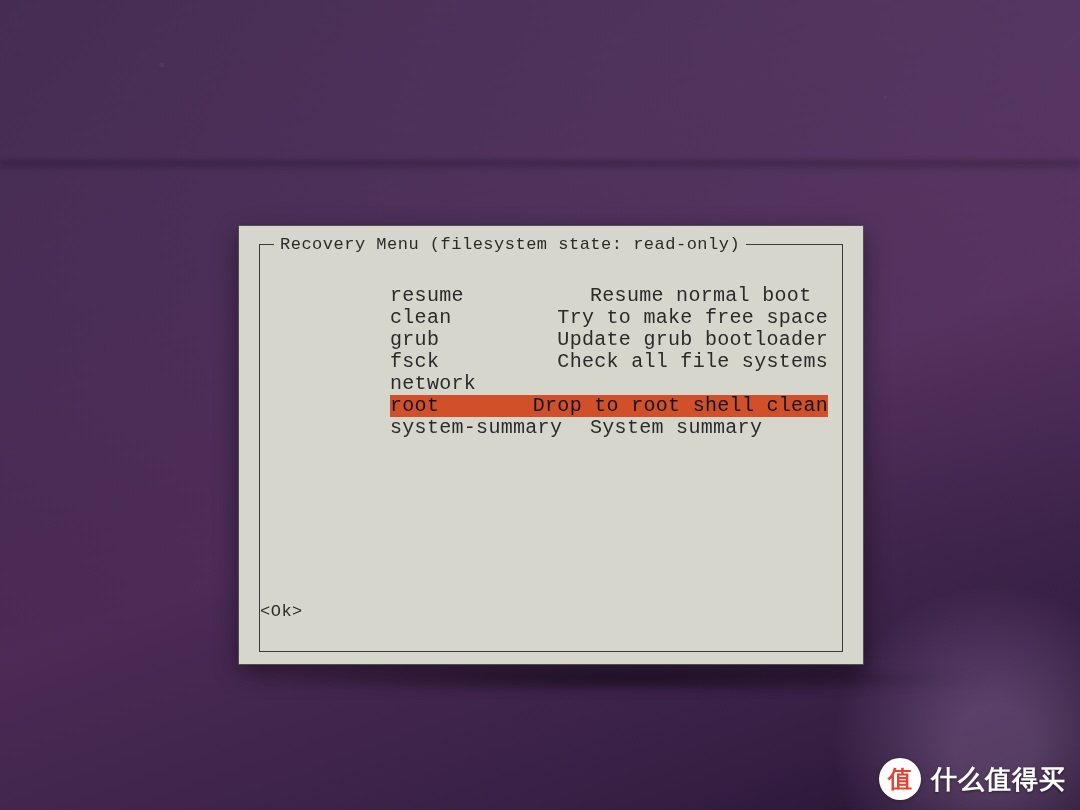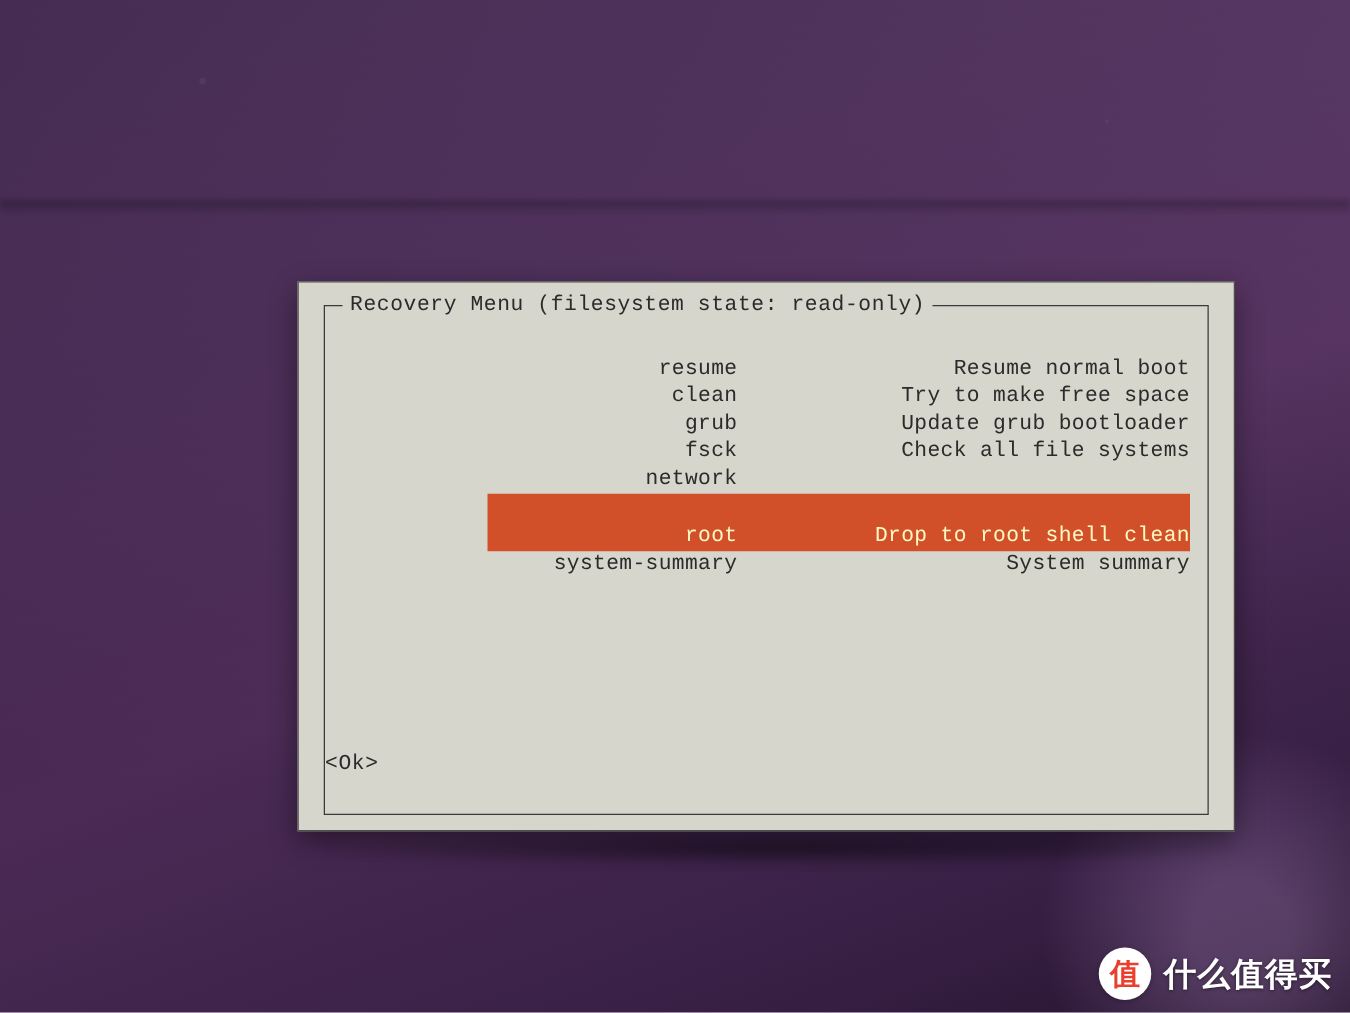--- a/index.html
+++ b/index.html
@@ -26,21 +26,21 @@
     }
     .dialog-shadow {
       position:absolute; left:250px; right:85px; top:665px; height:28px;
       background: radial-gradient(ellipse at center, rgba(0,0,0,0.45) 0%, rgba(0,0,0,0) 70%);
       filter: blur(4px);
       pointer-events: none;
     }
     .dialog {
       position: absolute;
       left: 238px; top: 225px;
-      width: 750px; height: 440px;
+      width: 626px; height: 440px;
       background: #d6d6cc;
       border: 1px solid #4e4e4e;
       box-shadow: 0 8px 22px rgba(0,0,0,0.45);
       padding: 18px 20px 12px 20px;
     }
     .inner-frame {
       border: 1px solid #3a3a3a;
       height: 100%;
       position: relative;
     }
@@ -51,34 +51,33 @@
       color:#2b2b2b;
       font-size:17px;
       letter-spacing:0.5px;
       white-space: pre;
     }
     .menu-list {
       position:absolute; top:40px; left:130px; right:14px;
     }
     .menu-row {
       display:flex;
-      font-size:17px;
+      font-size:20px;
       color:#2b2b2b;
       line-height:22px;
       white-space: pre;
       letter-spacing:0.3px;
-      text-align:right;
     }
     .menu-row .key { width:200px; }
     .menu-row .desc{ flex:1; }
     .menu-row.selected {
       background:#d1502a;
       color:#f5f3ed;
     }
-    .menu-row.selected .key, .menu-row.selected .desc { color:#fef9c3;margin-top:24px; }
+    .menu-row.selected .key, .menu-row.selected .desc { color:#0f172a; }
     .ok-row {
       position:absolute; bottom:30px; left:0; right:0;
       text-align:left;
       font-size:17px;
       color:#2b2b2b;
       letter-spacing:0.5px;
     }
     .watermark {
       position:absolute; right:14px; bottom:10px;
       display:flex; align-items:center; gap:10px;

